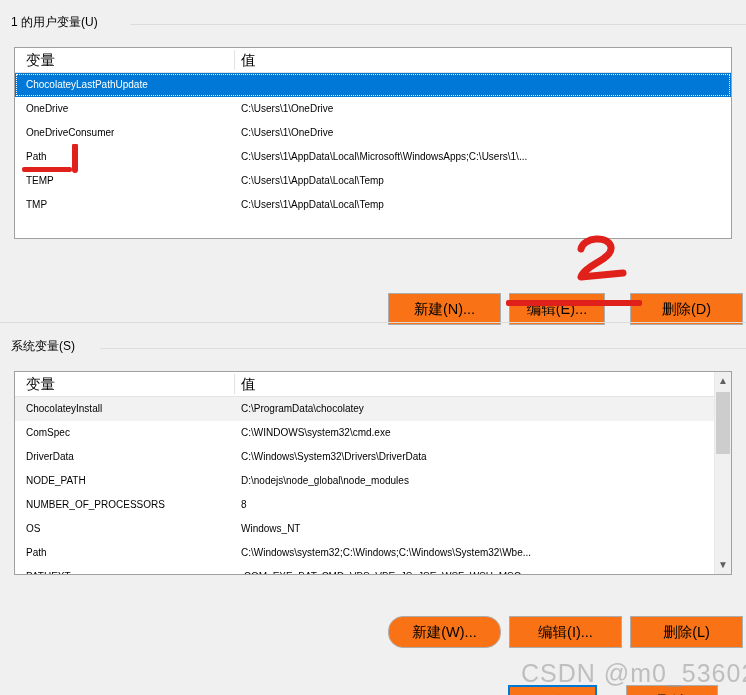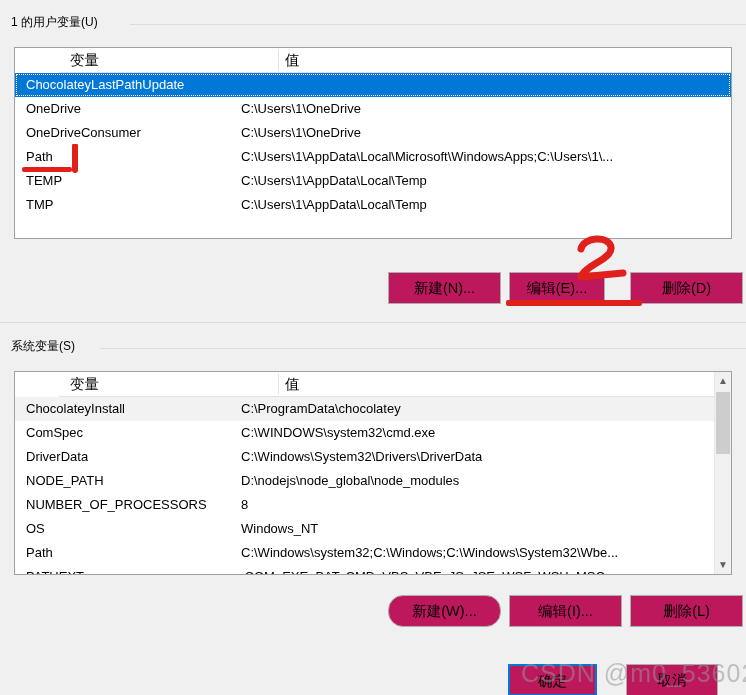--- a/index.html
+++ b/index.html
@@ -42,21 +42,20 @@
     border: 1px solid #a0a0a0;
     box-sizing: border-box;
     overflow: hidden;
   }
   .list-header {
     position: relative;
     height: 25px;
     border-bottom: 1px solid #e2e2e2;
     background: #ffffff;
     box-sizing: border-box;
-    margin-left: 44px;
   }
   .list-header .col-var,
   .list-header .col-val {
     position: absolute;
     top: 3px;
     font-size: 14.5px;
     color: #000;
     white-space: nowrap;
   }
   .list-header .col-var { left: 11px; }
@@ -76,21 +75,21 @@
     position: relative;
     height: 24px;
     line-height: 24px;
     box-sizing: border-box;
     white-space: nowrap;
   }
   .row .cell-var,
   .row .cell-val {
     position: absolute;
     top: 0;
-    font-size: 13px;
+    font-size: 10px;
     white-space: nowrap;
     overflow: hidden;
   }
   .row .cell-var { left: 11px; }
   .row .cell-val { left: 226px; right: 4px; }
 
   .row.selected {
     background: #0078d7;
     color: #ffffff;
     outline: 1px dotted #ffffff;
@@ -130,29 +129,30 @@
     width: 14px;
     background: #cdcdcd;
   }
 
   
   .btn {
     position: absolute;
     height: 32px;
     line-height: 30px;
     text-align: center;
-    background: #be185d;
+    background: #f97316;
     border: 1px solid #adadad;
     box-sizing: border-box;
     font-size: 14.5px;
     color: #000;
     font-family: "Liberation Sans", "DejaVu Sans", sans-serif;
     white-space: nowrap;
     padding: 0;
     cursor: default;
+    margin-top: 21px;
   }
   .btn.default-btn {
     border: 2px solid #0078d7;
   }
 
   
   .ann {
     position: absolute;
     z-index: 20;
     pointer-events: none;

